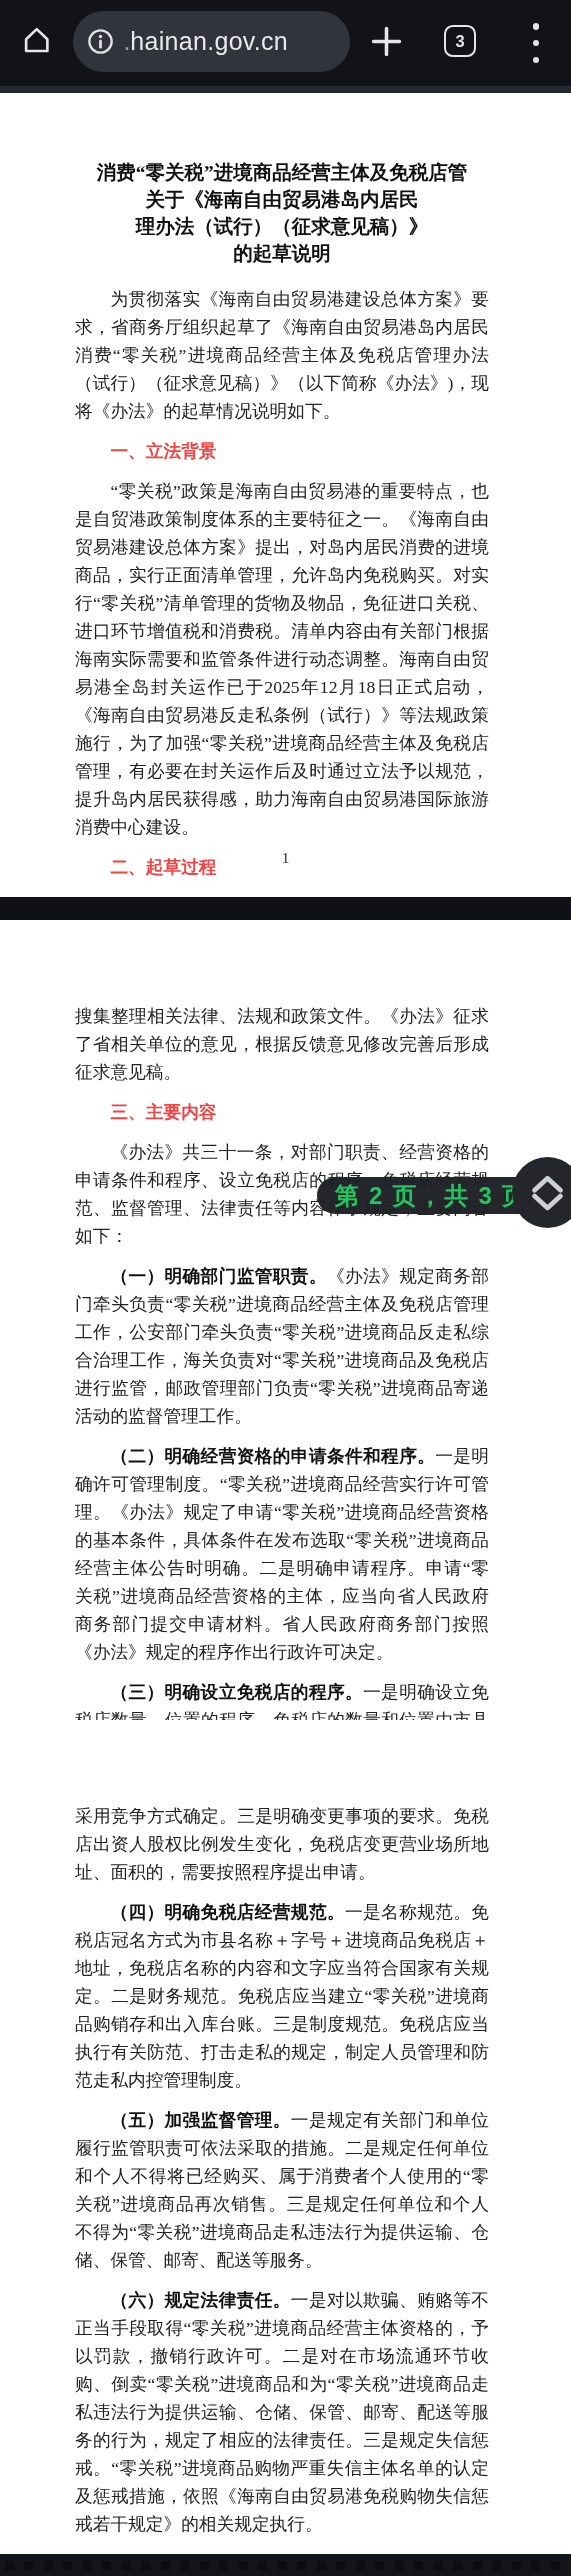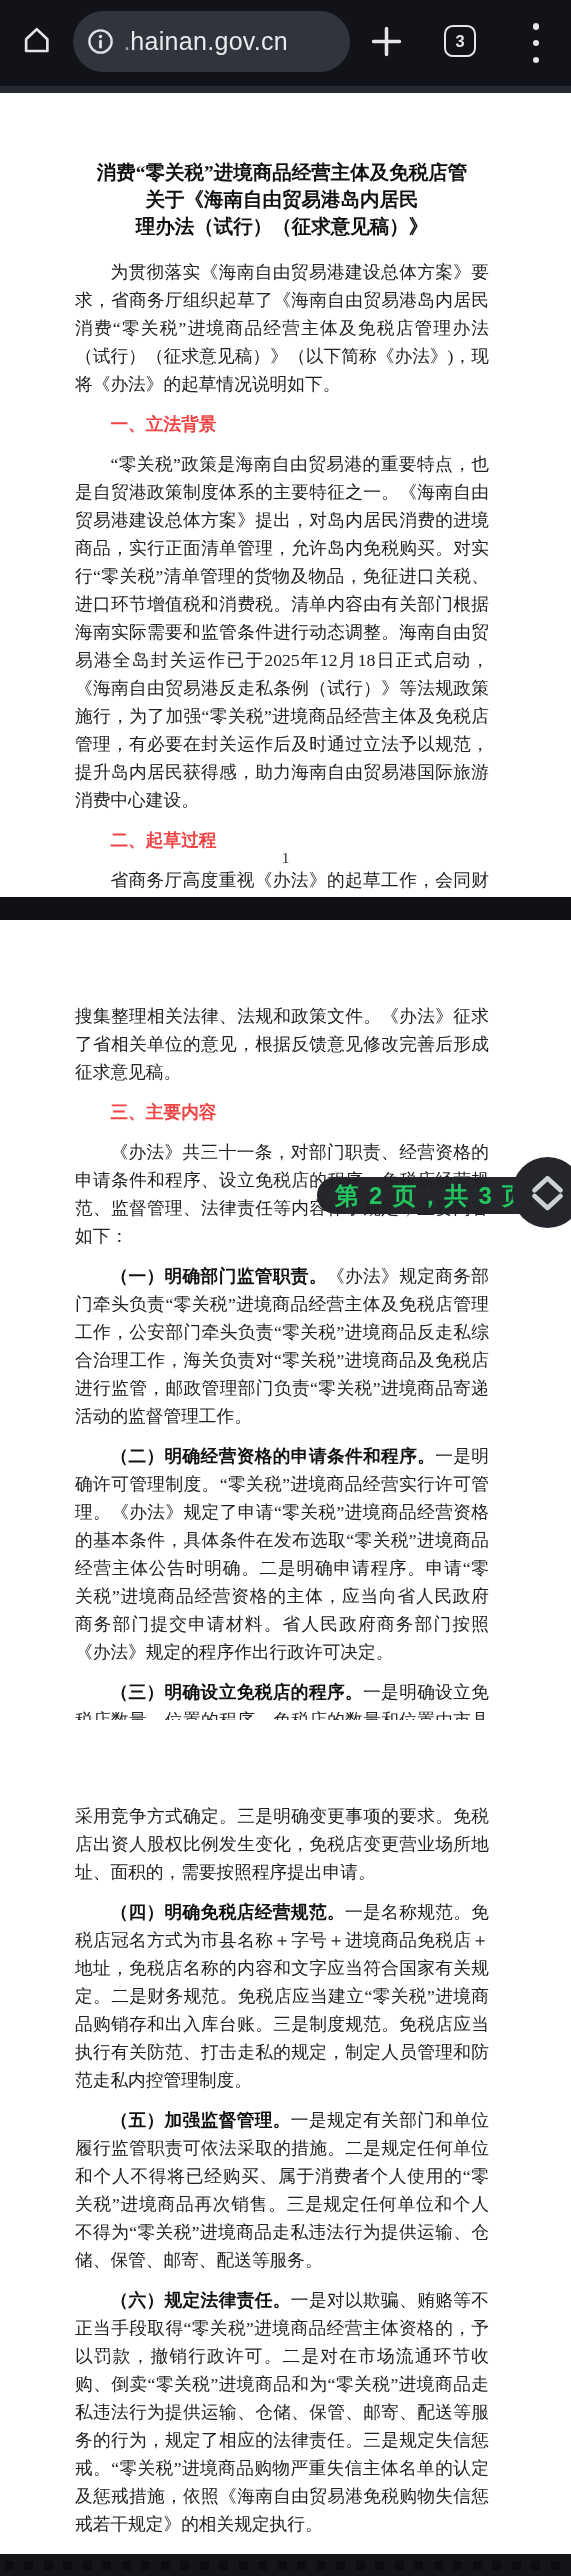--- a/index.html
+++ b/index.html
@@ -87,20 +87,21 @@
     </div>
   </header>
   <div class="bar-edge"></div>
 
   <section class="page pg1">
     <div class="content">
       <div class="doc-title">
         <div>消费“零关税”进境商品经营主体及免税店管</div>
         <div>关于《海南自由贸易港岛内居民</div>
         <div>理办法（试行）（征求意见稿）》</div>
+        <div>的起草说明</div>
       </div>
       <p class="indent">为贯彻落实《海南自由贸易港建设总体方案》要求，省商务厅组织起草了《海南自由贸易港岛内居民消费“零关税”进境商品经营主体及免税店管理办法（试行）（征求意见稿）》（以下简称《办法》)，现将《办法》的起草情况说明如下。</p>
       <p class="h indent">一、立法背景</p>
       <p class="indent">“零关税”政策是海南自由贸易港的重要特点，也是自贸港政策制度体系的主要特征之一。《海南自由贸易港建设总体方案》提出，对岛内居民消费的进境商品，实行正面清单管理，允许岛内免税购买。对实行“零关税”清单管理的货物及物品，免征进口关税、进口环节增值税和消费税。清单内容由有关部门根据海南实际需要和监管条件进行动态调整。海南自由贸易港全岛封关运作已于2025年12月18日正式启动，《海南自由贸易港反走私条例（试行）》等法规政策施行，为了加强“零关税”进境商品经营主体及免税店管理，有必要在封关运作后及时通过立法予以规范，提升岛内居民获得感，助力海南自由贸易港国际旅游消费中心建设。</p>
       <p class="h indent">二、起草过程</p>
       <p class="indent">省商务厅高度重视《办法》的起草工作，会同财政、海关、税务、公安、邮政、市场监督管理等部门成立立法起草小组，</p>
     </div>
     <div class="pagenum">1</div>
   </section>
 

